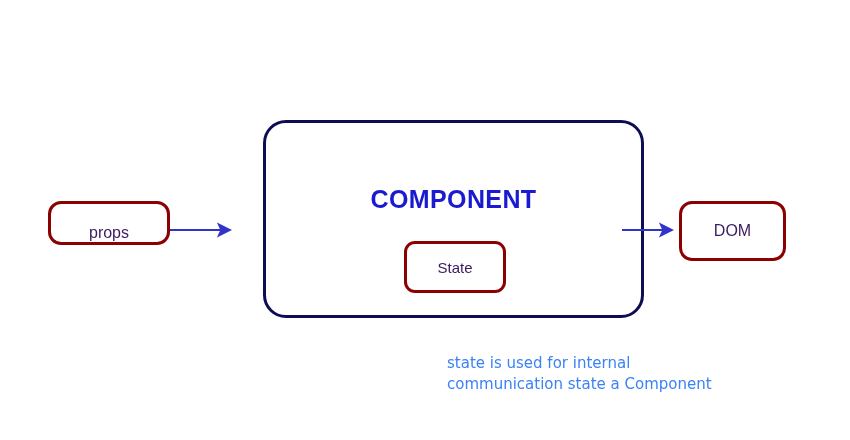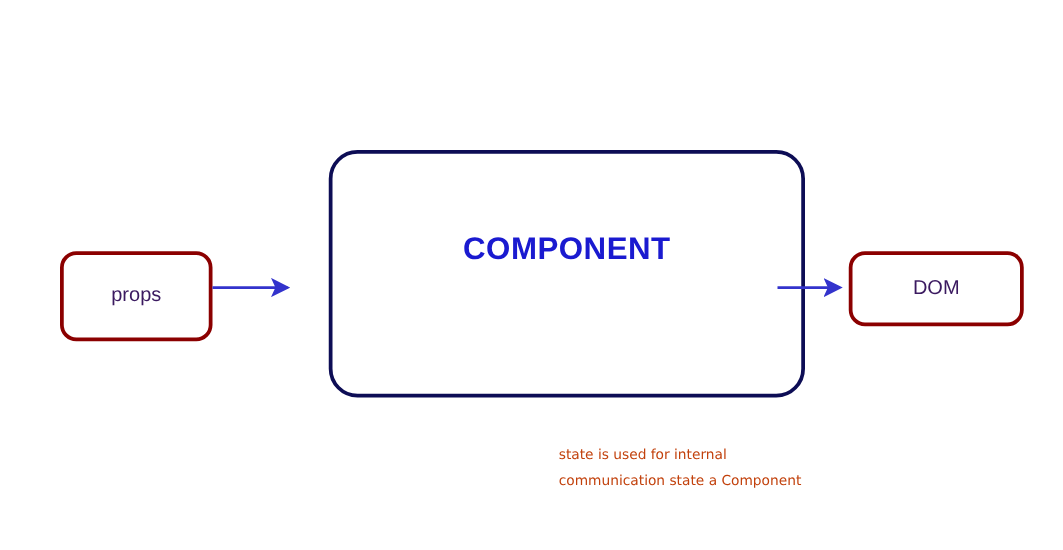--- a/index.html
+++ b/index.html
@@ -68,35 +68,36 @@
     font-family: "Liberation Sans", sans-serif;
     font-size: 15px;
     color: #3b1a60;
   }
 
   
   #props-box {
     left: 48px;
     top: 201px;
     width: 122px;
-    height: 72px;
+    height: 44px;
     border: 3px solid #8b0000;
     border-radius: 13px;
+    align-items: flex-end;
   }
   #props-label {
     font-family: "Liberation Sans", sans-serif;
     font-size: 16px;
     color: #3b1a60;
   }
 
   
   #dom-box {
     left: 679px;
     top: 201px;
-    width: 140px;
+    width: 107px;
     height: 60px;
     border: 3px solid #8b0000;
     border-radius: 13px;
   }
   #dom-label {
     font-family: "Liberation Sans", sans-serif;
     font-size: 16px;
     color: #3b1a60;
   }
 
@@ -118,23 +119,23 @@
     height: 24px;
   }
 
   
   #caption {
     position: absolute;
     left: 447px;
     top: 353px;
     width: 360px;
     font-family: "DejaVu Sans", sans-serif;
-    font-size: 11px;
+    font-size: 15px;
     line-height: 21px;
-    color: #c2410c;
+    color: #3b82f6;
   }
   #caption div { white-space: nowrap; }
 </style>
 </head>
 <body>
 
 <div id="canvas">
 
   <div class="node" id="props-box">
     <span id="props-label">props</span>
@@ -145,20 +146,23 @@
       <marker id="ah1" markerWidth="7" markerHeight="7" refX="6" refY="3.5" orient="auto" markerUnits="strokeWidth">
         <path d="M0,0 L7,3.5 L0,7 L1.6,3.5 Z" fill="#3333cc"></path>
       </marker>
     </defs>
     <line x1="2" y1="12" x2="62" y2="12" stroke="#3333cc" stroke-width="2.2" marker-end="url(#ah1)"></line>
   </svg>
 
   <div class="node" id="component-box">
     <div id="component-title">COMPONENT</div>
 
+    <div class="node" id="state-box">
+      <span id="state-label">State</span>
+    </div>
   </div>
 
   <svg class="arrow-svg" id="arrow-component-dom" viewBox="0 0 66 24">
     <defs>
       <marker id="ah2" markerWidth="7" markerHeight="7" refX="6" refY="3.5" orient="auto" markerUnits="strokeWidth">
         <path d="M0,0 L7,3.5 L0,7 L1.6,3.5 Z" fill="#3333cc"></path>
       </marker>
     </defs>
     <line x1="4" y1="12" x2="54" y2="12" stroke="#3333cc" stroke-width="2.2" marker-end="url(#ah2)"></line>
   </svg>

